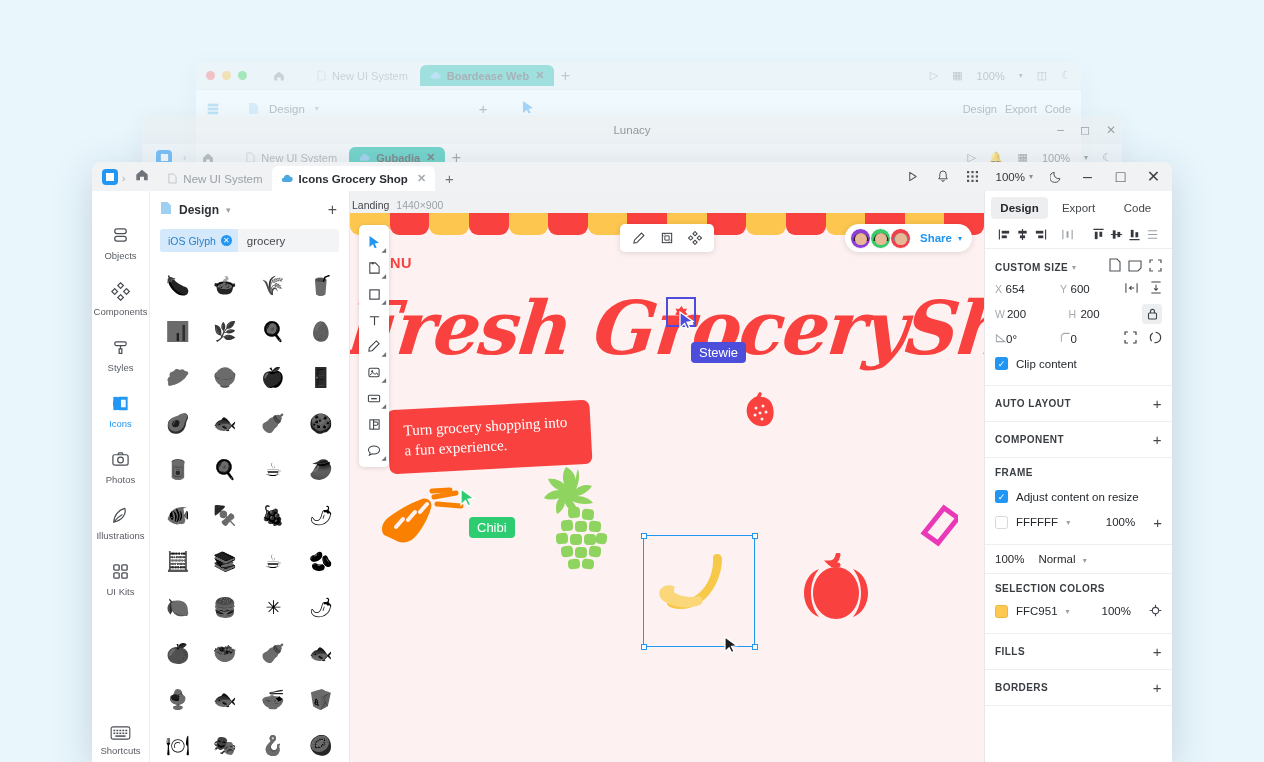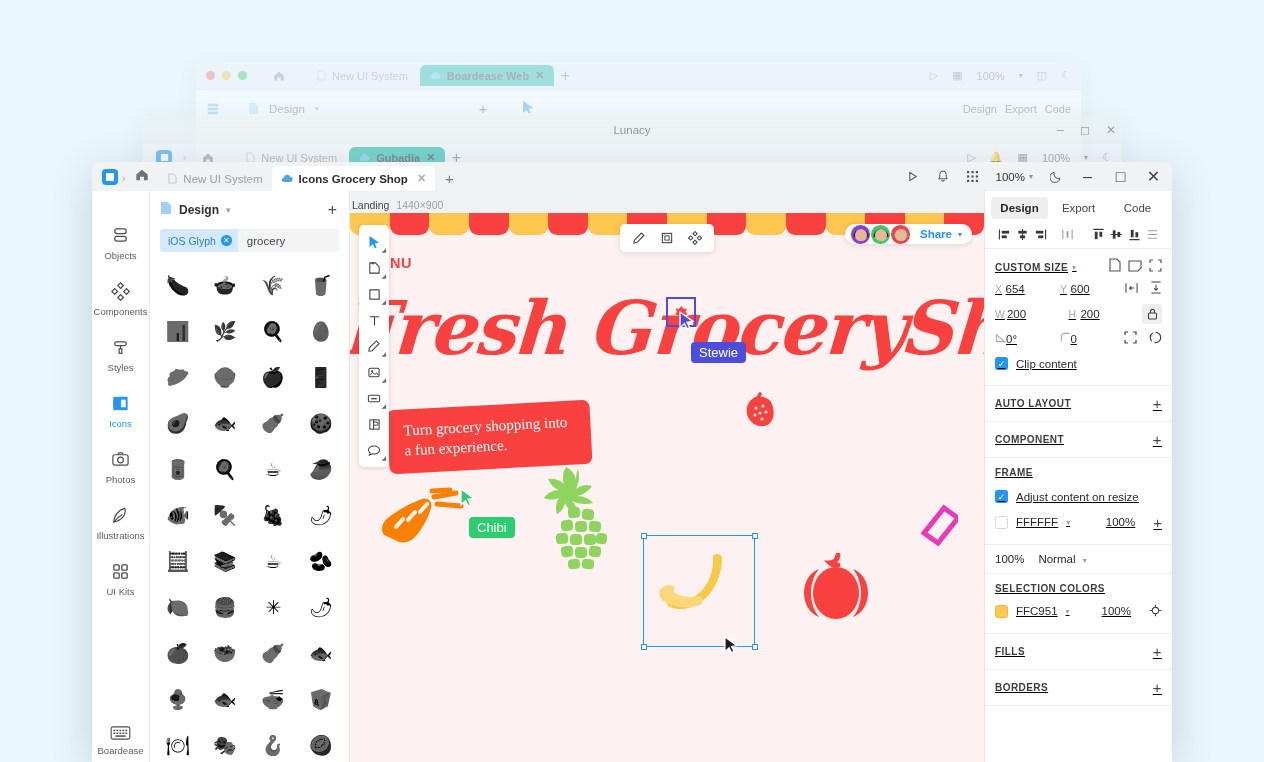--- a/index.html
+++ b/index.html
@@ -174,21 +174,21 @@
   .centertools {
     position: absolute; left: 50%; transform: translateX(-50%); top: 33px;
     background: #fff; border-radius: 5px; box-shadow: 0 1px 6px rgba(0,0,0,.13);
     height: 28px; display: flex; align-items: center; gap: 4px; padding: 0 7px; z-index: 7;
   }
   .centertools .ct { width: 24px; height: 24px; display:flex; align-items:center; justify-content:center; color:#3b4046; }
 
   .sharebar {
     position: absolute; right: 12px; top: 33px;
     background: #fff; border-radius: 16px; box-shadow: 0 1px 6px rgba(0,0,0,.13);
-    height: 20px; display: flex; align-items: center; gap: 3px; padding: 0 10px 0 5px; z-index: 7;
+    height: 28px; display: flex; align-items: center; gap: 3px; padding: 0 10px 0 5px; z-index: 7;
   }
   .av { width: 21px; height: 21px; border-radius: 50%; border: 1.5px solid #fff; margin-left: -4px; position: relative; overflow: hidden; }
   .av:first-child { margin-left: 0; }
   .av .face { position:absolute; left:50%; top:54%; transform:translate(-50%,-50%); width:12px; height:12px; border-radius:50% 50% 45% 45%; background:#e7b896; }
   .av .hair { position:absolute; left:50%; top:24%; transform:translateX(-50%); width:15px; height:8px; border-radius:8px 8px 0 0; background:#3a2a22; }
   .sharelbl { font-size: 11.5px; color: #2196f3; font-weight: 600; margin-left: 6px; }
 
   .artboard-lbl {
     position: absolute; left: 0; top: 8px;
     font-size: 10.5px; color: #44484d;
@@ -251,21 +251,21 @@
     flex: 1; text-align: center; font-size: 11.5px; color: #44484d;
     padding: 5px 0; border-radius: 4px;
   }
   .itab.active { background: #eceef0; font-weight: 600; color: #25292d; }
   .alignrow {
     display: flex; align-items: center; height: 28px; padding: 0 10px; gap: 0;
     border-bottom: 1px solid #eceef0;
   }
   .alignrow .ab { width: 20px; height: 20px; display:flex; align-items:center; justify-content:center; color:#35393d; }
   .alignrow .gap { width: 10px; }
-  .sec { padding: 9px 10px; border-bottom: 1px solid #eceef0; text-decoration: underline; }
+  .sec { padding: 9px 10px; border-bottom: 1px solid #eceef0; }
   .sec-title { font-size: 10px; font-weight: 700; color: #3a3e42; letter-spacing: .45px; display:flex; align-items:center; }
   .sec-title .cv { margin-left: 4px; color: #9aa0a6; font-size: 8px; font-weight: 400; }
   .sec-title .plus { margin-left: auto; font-size: 15px; color: #44484d; font-weight: 400; }
   .sec-title .eye { margin-left: auto; color: #55595e; }
   .sizerow { display: flex; align-items: center; gap: 6px; }
   .sizerow .icons { margin-left: auto; display: flex; gap: 7px; color: #4e5358; }
   .numrow { display: flex; align-items: center; height: 25px; font-size: 11.5px; }
   .numrow .k { width: 12px; color: #a4a9ae; font-size: 10.5px; }
   .numrow .v { color: #25292d; width: 62px; }
   .numrow .end { margin-left: auto; display: flex; gap: 12px; align-items: center; color: #3d4247; }
@@ -545,21 +545,21 @@
               <rect x="13" y="4" width="2" height="1.6"></rect>
               <rect x="16.2" y="4" width="2" height="1.6"></rect>
               <rect x="3.4" y="7" width="2" height="1.6"></rect>
               <rect x="6.6" y="7" width="2" height="1.6"></rect>
               <rect x="9.8" y="7" width="2" height="1.6"></rect>
               <rect x="13" y="7" width="2" height="1.6"></rect>
               <rect x="16.2" y="7" width="2" height="1.6"></rect>
               <rect x="5.5" y="10" width="11" height="1.6"></rect>
             </g>
           </svg>
-        <span class="rl">Boardease</span>
+        <span class="rl">Shortcuts</span>
       </div>
     </div>
 
     <div class="assets">
       <div class="assets-head">
         <span class="doc-ic">
           <svg width="12" height="14" viewBox="0 0 12 14">
               <path d="M1 1h6.5L11 4.5V13H1z" fill="#9ed0f2"></path>
             </svg>
         </span>

